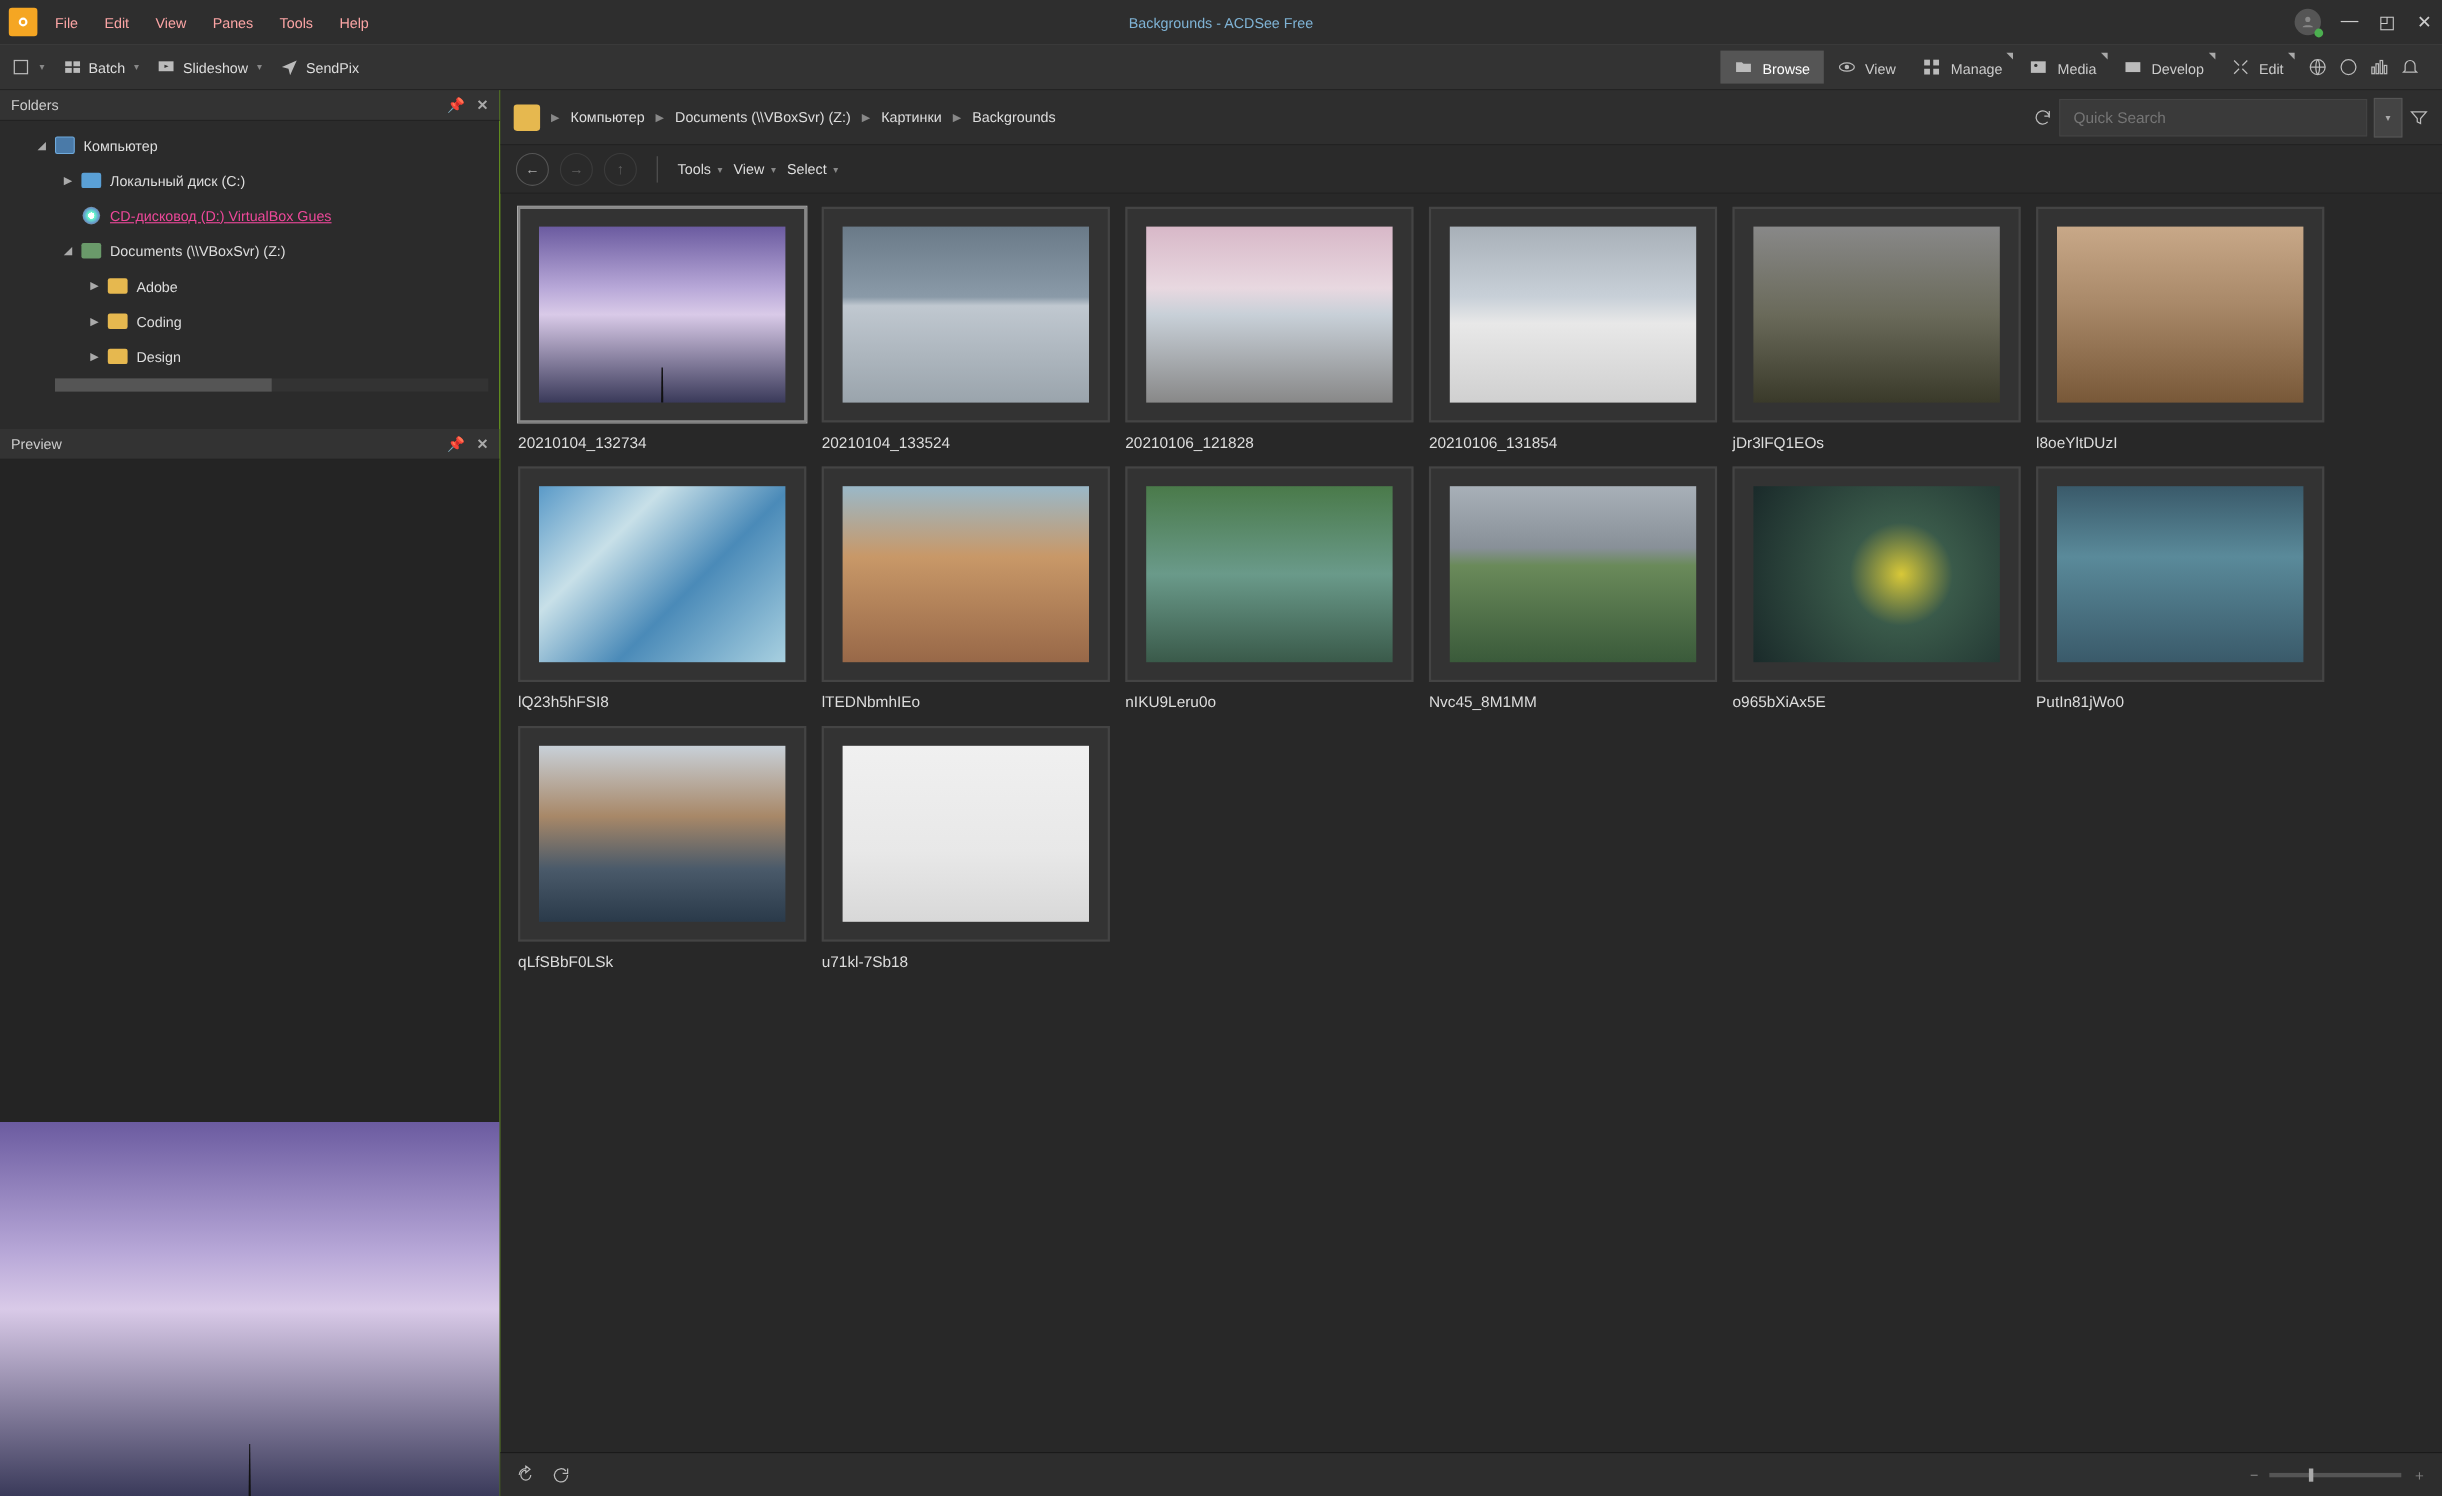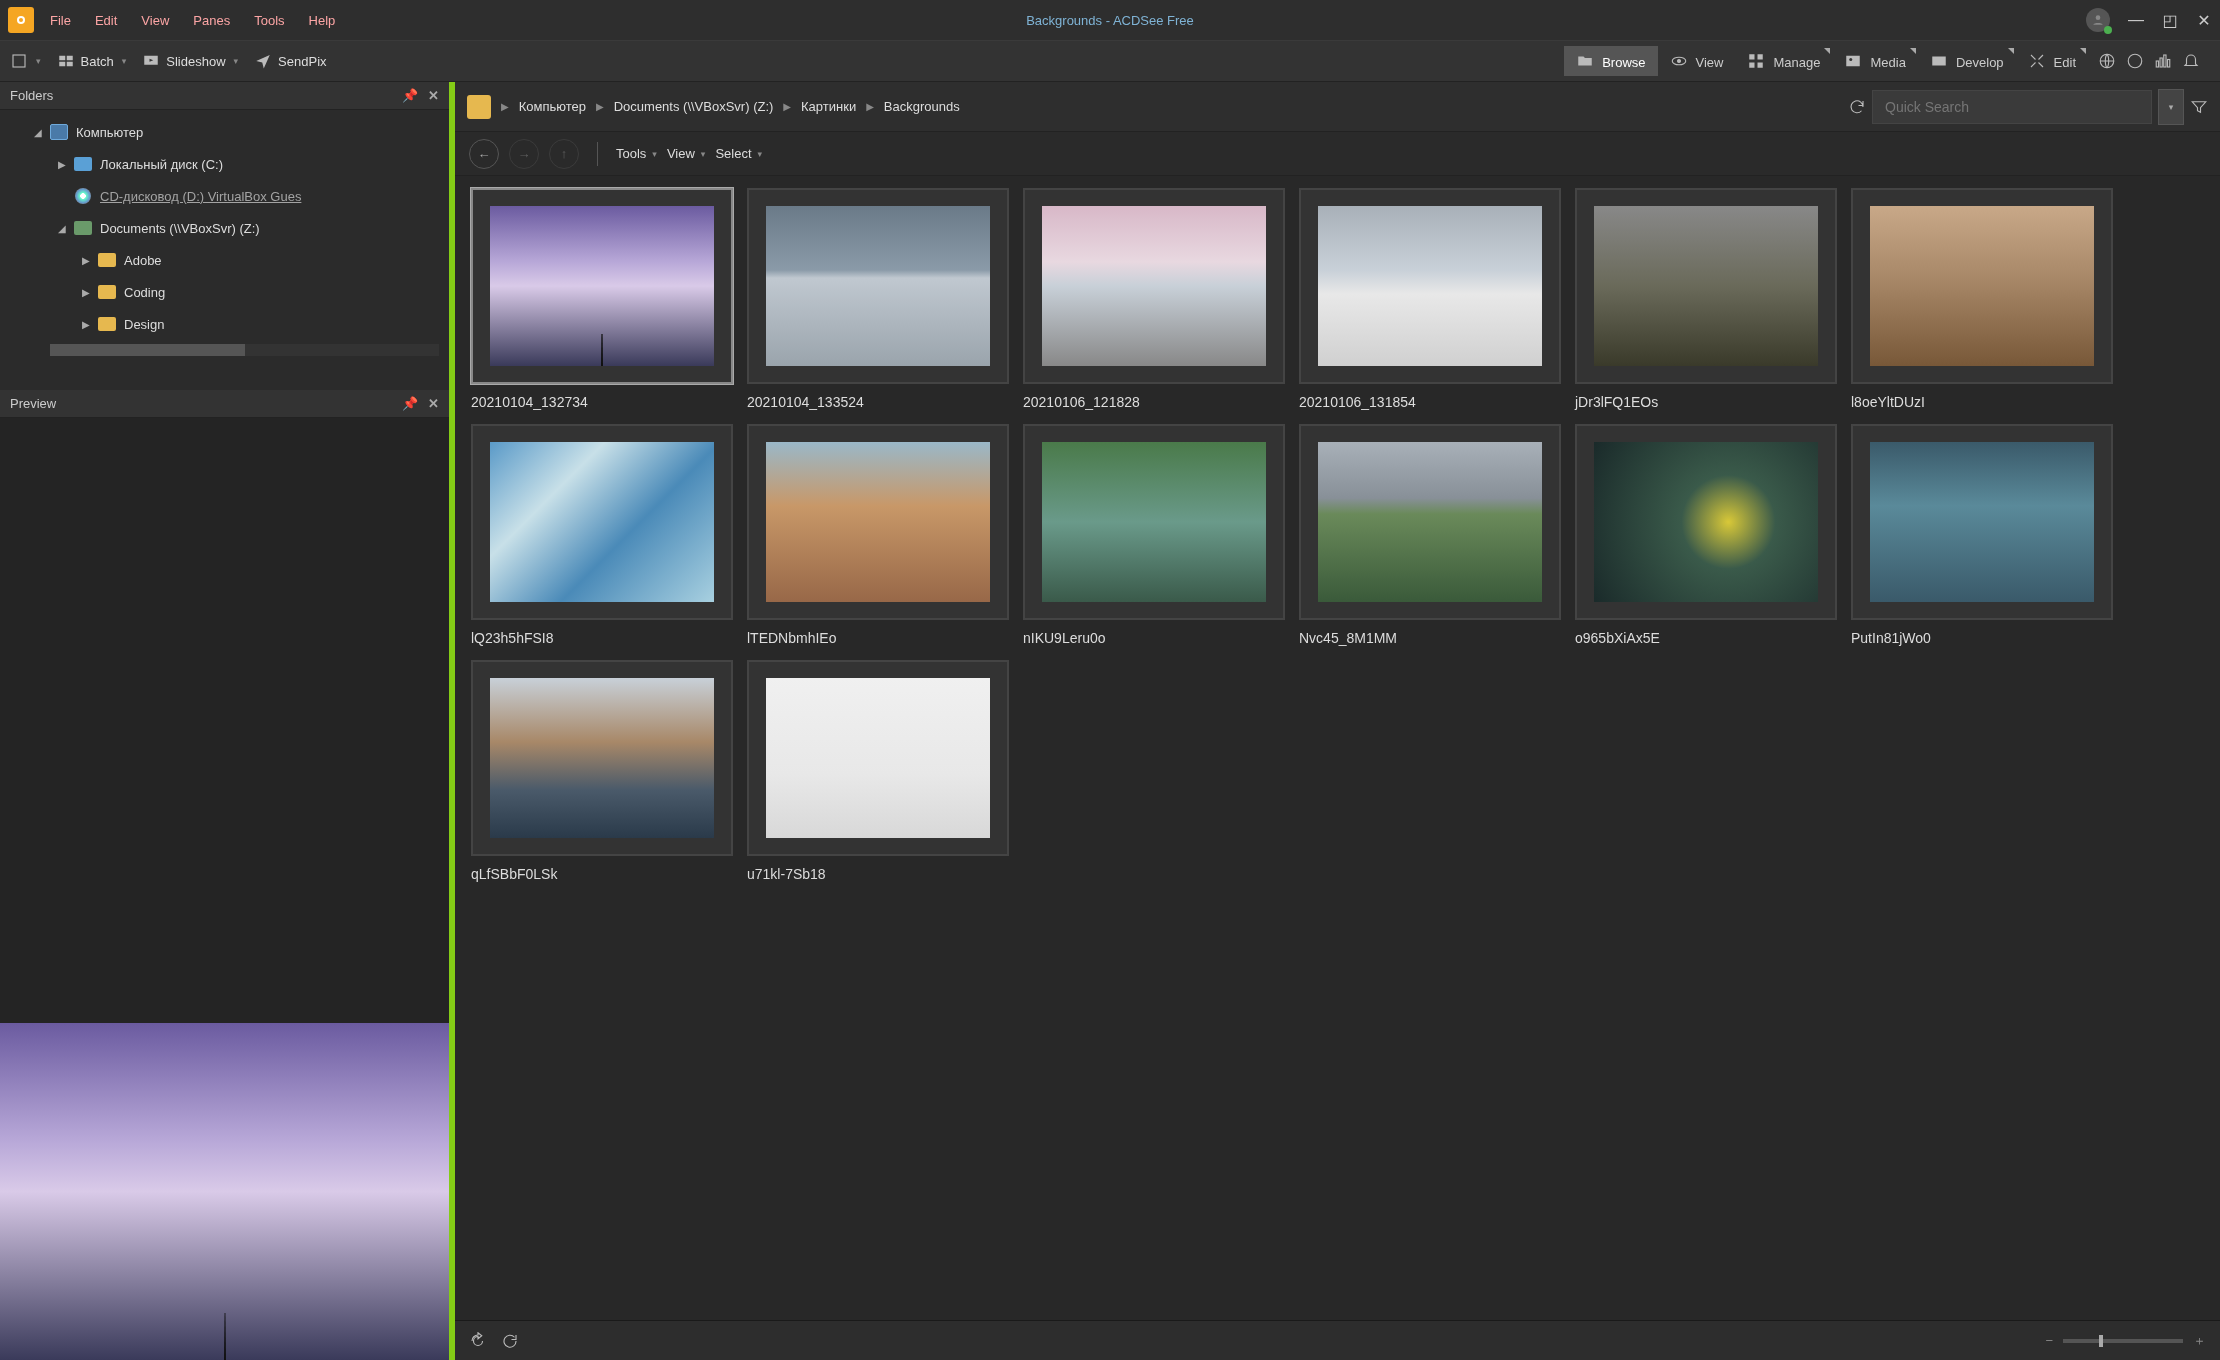--- a/index.html
+++ b/index.html
@@ -23,34 +23,34 @@
   .toolbar .modes { margin-left: auto; display:flex; gap:0; }
   .modes .mode { display:flex; align-items:flex-end; gap:8px; padding: 6px 12px; cursor:pointer; position:relative;}
   .modes .mode.active { background:#555; color:#fff;}
   .modes .mode .corner { position:absolute; top:2px; right:2px; width:0; height:0; border-left:6px solid transparent; border-top:6px solid #aaa;}
   .modes .icons-only { display:flex; gap:10px; padding:6px 10px; align-items:center;}
   .ico { width:18px; height:18px; display:inline-flex; align-items:center; justify-content:center;}
   .ico svg { width:18px; height:18px; stroke:#bbb; fill:none; stroke-width:1.5;}
   .ico.fill svg { fill:#bbb; stroke:none; }
   
   .main { display:flex; flex:1; min-height:0; }
-  .sidebar { width: 455px; background:#2b2b2b; display:flex; flex-direction:column; border-right:6px solid #84cc16;}
+  .sidebar { width: 455px; background:#2b2b2b; display:flex; flex-direction:column; border-right:1px solid #84cc16;}
   .panel-hdr { display:flex; align-items:center; background:#333; padding:6px 10px; border-bottom:1px solid #222; }
   .panel-hdr .pin { margin-left:auto; color:#aaa; cursor:pointer; margin-right:10px;}
   .panel-hdr .close { color:#aaa; cursor:pointer; font-weight:bold;}
   
   .tree { padding:6px 0; overflow:hidden; height: 280px; }
   .tree-row { display:flex; align-items:center; height:32px; padding-left:10px; cursor:pointer;}
   .tree-row .arrow { width:14px; color:#aaa; font-size:10px; }
   .tree-row .ficon { width:22px; display:flex; align-items:center; justify-content:center; margin-right:6px;}
   .tree-row .label { color:#ddd; white-space:nowrap;}
   .tree-row.ind1 { padding-left:34px;}
   .tree-row.ind2 { padding-left:58px;}
   .tree-row.ind3 { padding-left:82px;}
-  .tree-row .label.link { color:#a3a3a3; text-decoration:underline;}
+  .tree-row .label.link { color:#ec4899; text-decoration:underline;}
   .folder-yellow { width:18px; height:14px; background:#e6b84f; border-radius:2px; position:relative;}
   .drive-ico { width:18px; height:14px; background:#5aa0d6; border-radius:2px;}
   .cd-ico { width:16px; height:16px; border-radius:50%; background:radial-gradient(circle,#fff 25%,#6fc 26%,#69c 60%,#963 100%);}
   .comp-ico { width:18px; height:16px; background:#4a7aa8; border-radius:2px; border:1px solid #6faadc;}
   .tree-scroll { height:12px; background:#333; margin:4px 10px 0 50px; position:relative;}
   .tree-scroll::after{ content:""; position:absolute; left:0; top:0; height:100%; width:50%; background:#555;}
   
   .preview { flex:1; display:flex; flex-direction:column; }
   .preview-body { flex:1; display:flex; align-items:flex-end; justify-content:center; background:#242424; padding:0;}
   .preview-img { width:100%; aspect-ratio: 4/3; }

